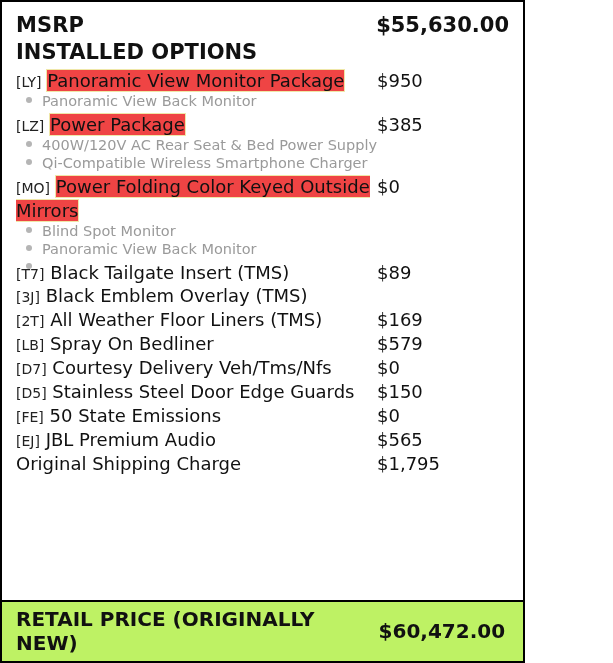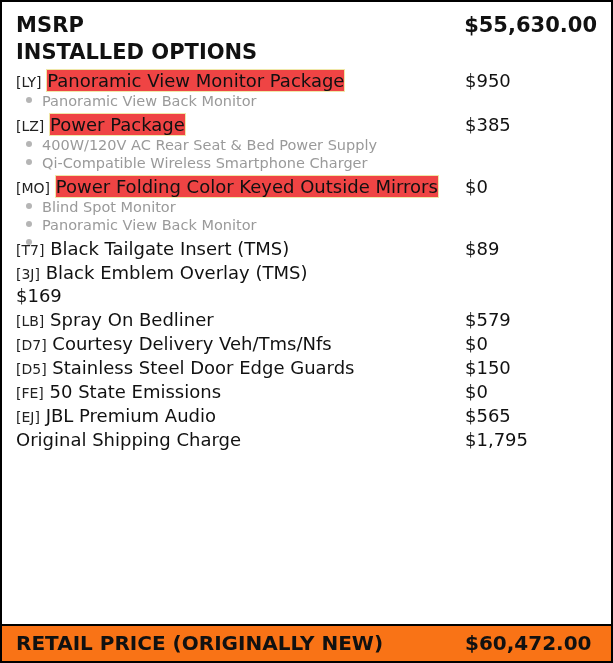--- a/index.html
+++ b/index.html
@@ -5,21 +5,21 @@
   html, body {
     margin: 0;
     padding: 0;
     background: #ffffff;
   }
   body {
     font-family: "DejaVu Sans", "Liberation Sans", sans-serif;
     color: #111111;
   }
   .sticker {
-    width: 613px;
+    width: 525px;
     height: 663px;
     box-sizing: border-box;
     border: 2px solid #000000;
     background: #ffffff;
     padding: 10px 14px 0 14px;
     position: relative;
     overflow: hidden;
   }
   .row {
     display: flex;
@@ -101,21 +101,21 @@
   .footer {
     position: absolute;
     left: 0;
     right: 0;
     bottom: 0;
     border-top: 2px solid #000000;
     padding: 5px 14px 6px 14px;
     display: flex;
     align-items: center;
     justify-content: space-between;
-    background: #f97316;
+    background: #bef264;
     box-sizing: border-box;
   }
   .footer-label {
     font-size: 20px;
     font-weight: bold;
   }
   .footer-price {
     font-size: 20px;
     font-weight: bold;
     width: 132px;
@@ -160,20 +160,21 @@
         <li><span class="bullet"></span></li>
       </ul>
       <div class="opt-row">
         <div class="opt-name"><span class="code">[T7]</span> <span class="name-text">Black Tailgate Insert (TMS)</span></div>
         <div class="opt-price">$89</div>
       </div>
       <div class="opt-row">
         <div class="opt-name"><span class="code">[3J]</span> <span class="name-text">Black Emblem Overlay (TMS)</span></div>
       </div>
       <div class="opt-row">
+        <div class="opt-name"><span class="code">[2T]</span> <span class="name-text">All Weather Floor Liners (TMS)</span></div>
         <div class="opt-price">$169</div>
       </div>
       <div class="opt-row">
         <div class="opt-name"><span class="code">[LB]</span> <span class="name-text">Spray On Bedliner</span></div>
         <div class="opt-price">$579</div>
       </div>
       <div class="opt-row">
         <div class="opt-name"><span class="code">[D7]</span> <span class="name-text">Courtesy Delivery Veh/Tms/Nfs</span></div>
         <div class="opt-price">$0</div>
       </div>

